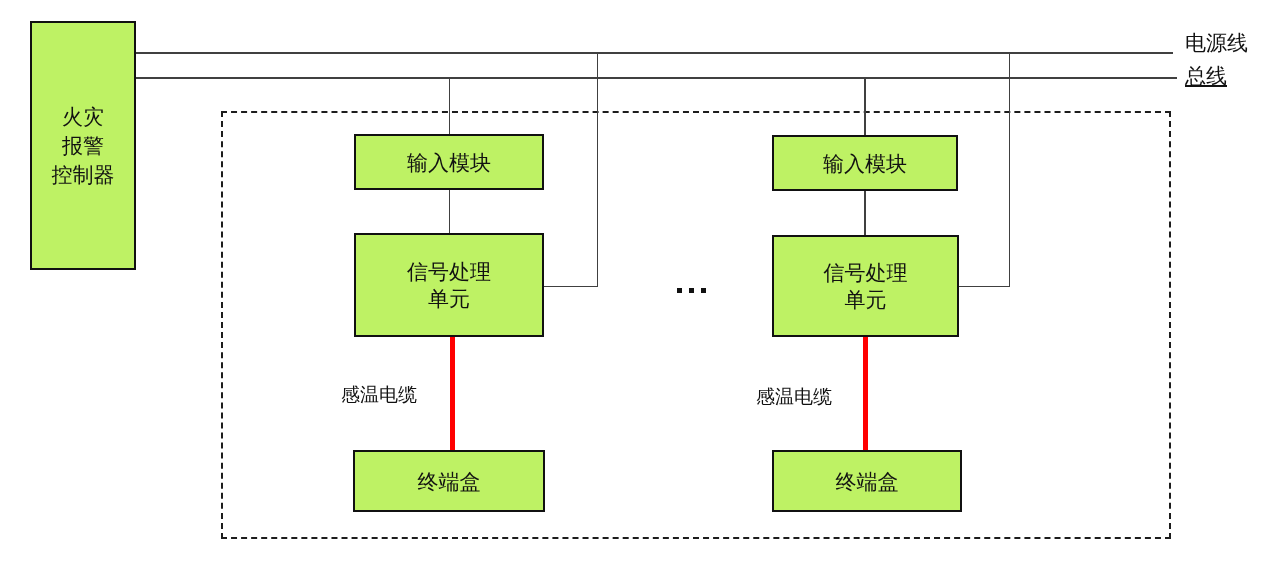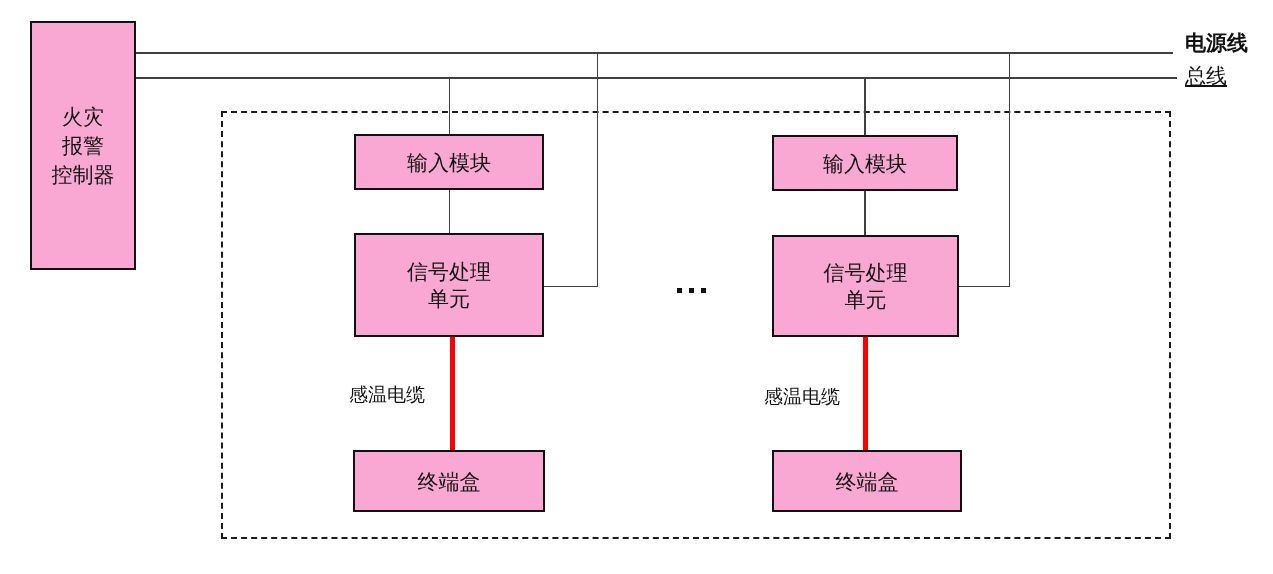--- a/index.html
+++ b/index.html
@@ -12,21 +12,21 @@
     position: relative;
     width: 1273px;
     height: 574px;
     background: #ffffff;
     overflow: hidden;
     color: #111111;
   }
   .box {
     position: absolute;
     box-sizing: border-box;
-    background: #f9a8d4;
+    background: #bef264;
     border: 2.5px solid #111111;
     display: flex;
     align-items: center;
     justify-content: center;
     text-align: center;
     font-size: 21px;
     line-height: 27px;
     color: #111111;
     z-index: 3;
   }
@@ -58,21 +58,20 @@
   }
   .lbl {
     position: absolute;
     font-size: 21px;
     line-height: 22px;
     white-space: nowrap;
     z-index: 4;
   }
   .cable-lbl {
     font-size: 19px;
-    margin-left: 8px;
   }
   .cable {
     position: absolute;
     width: 5px;
     background: #ff0000;
     z-index: 2;
   }
   .dots {
     position: absolute;
     display: flex;
@@ -94,21 +93,21 @@
   <div class="box controller" style="left:30px; top:21px; width:106px; height:249px;">
     <div>
       <div>火灾</div>
       <div>报警</div>
       <div>控制器</div>
     </div>
   </div>
 
   <div class="hline" style="left:136px; top:52px; width:1037px;"></div>
   <div class="hline" style="left:136px; top:77px; width:1041px;"></div>
-  <div class="lbl" style="left:1185px; top:32px;font-weight:bold;">电源线</div>
+  <div class="lbl" style="left:1185px; top:32px;">电源线</div>
   <div class="lbl" style="left:1185px; top:65px;text-decoration:underline;">总线</div>
 
   <div class="dashed"></div>
 
   <div class="vline" style="left:448.5px; top:78px; height:56px;"></div>
 
   <div class="box" style="left:354px; top:134px; width:190px; height:56px;">
     <span>输入模块</span>
   </div>
 

